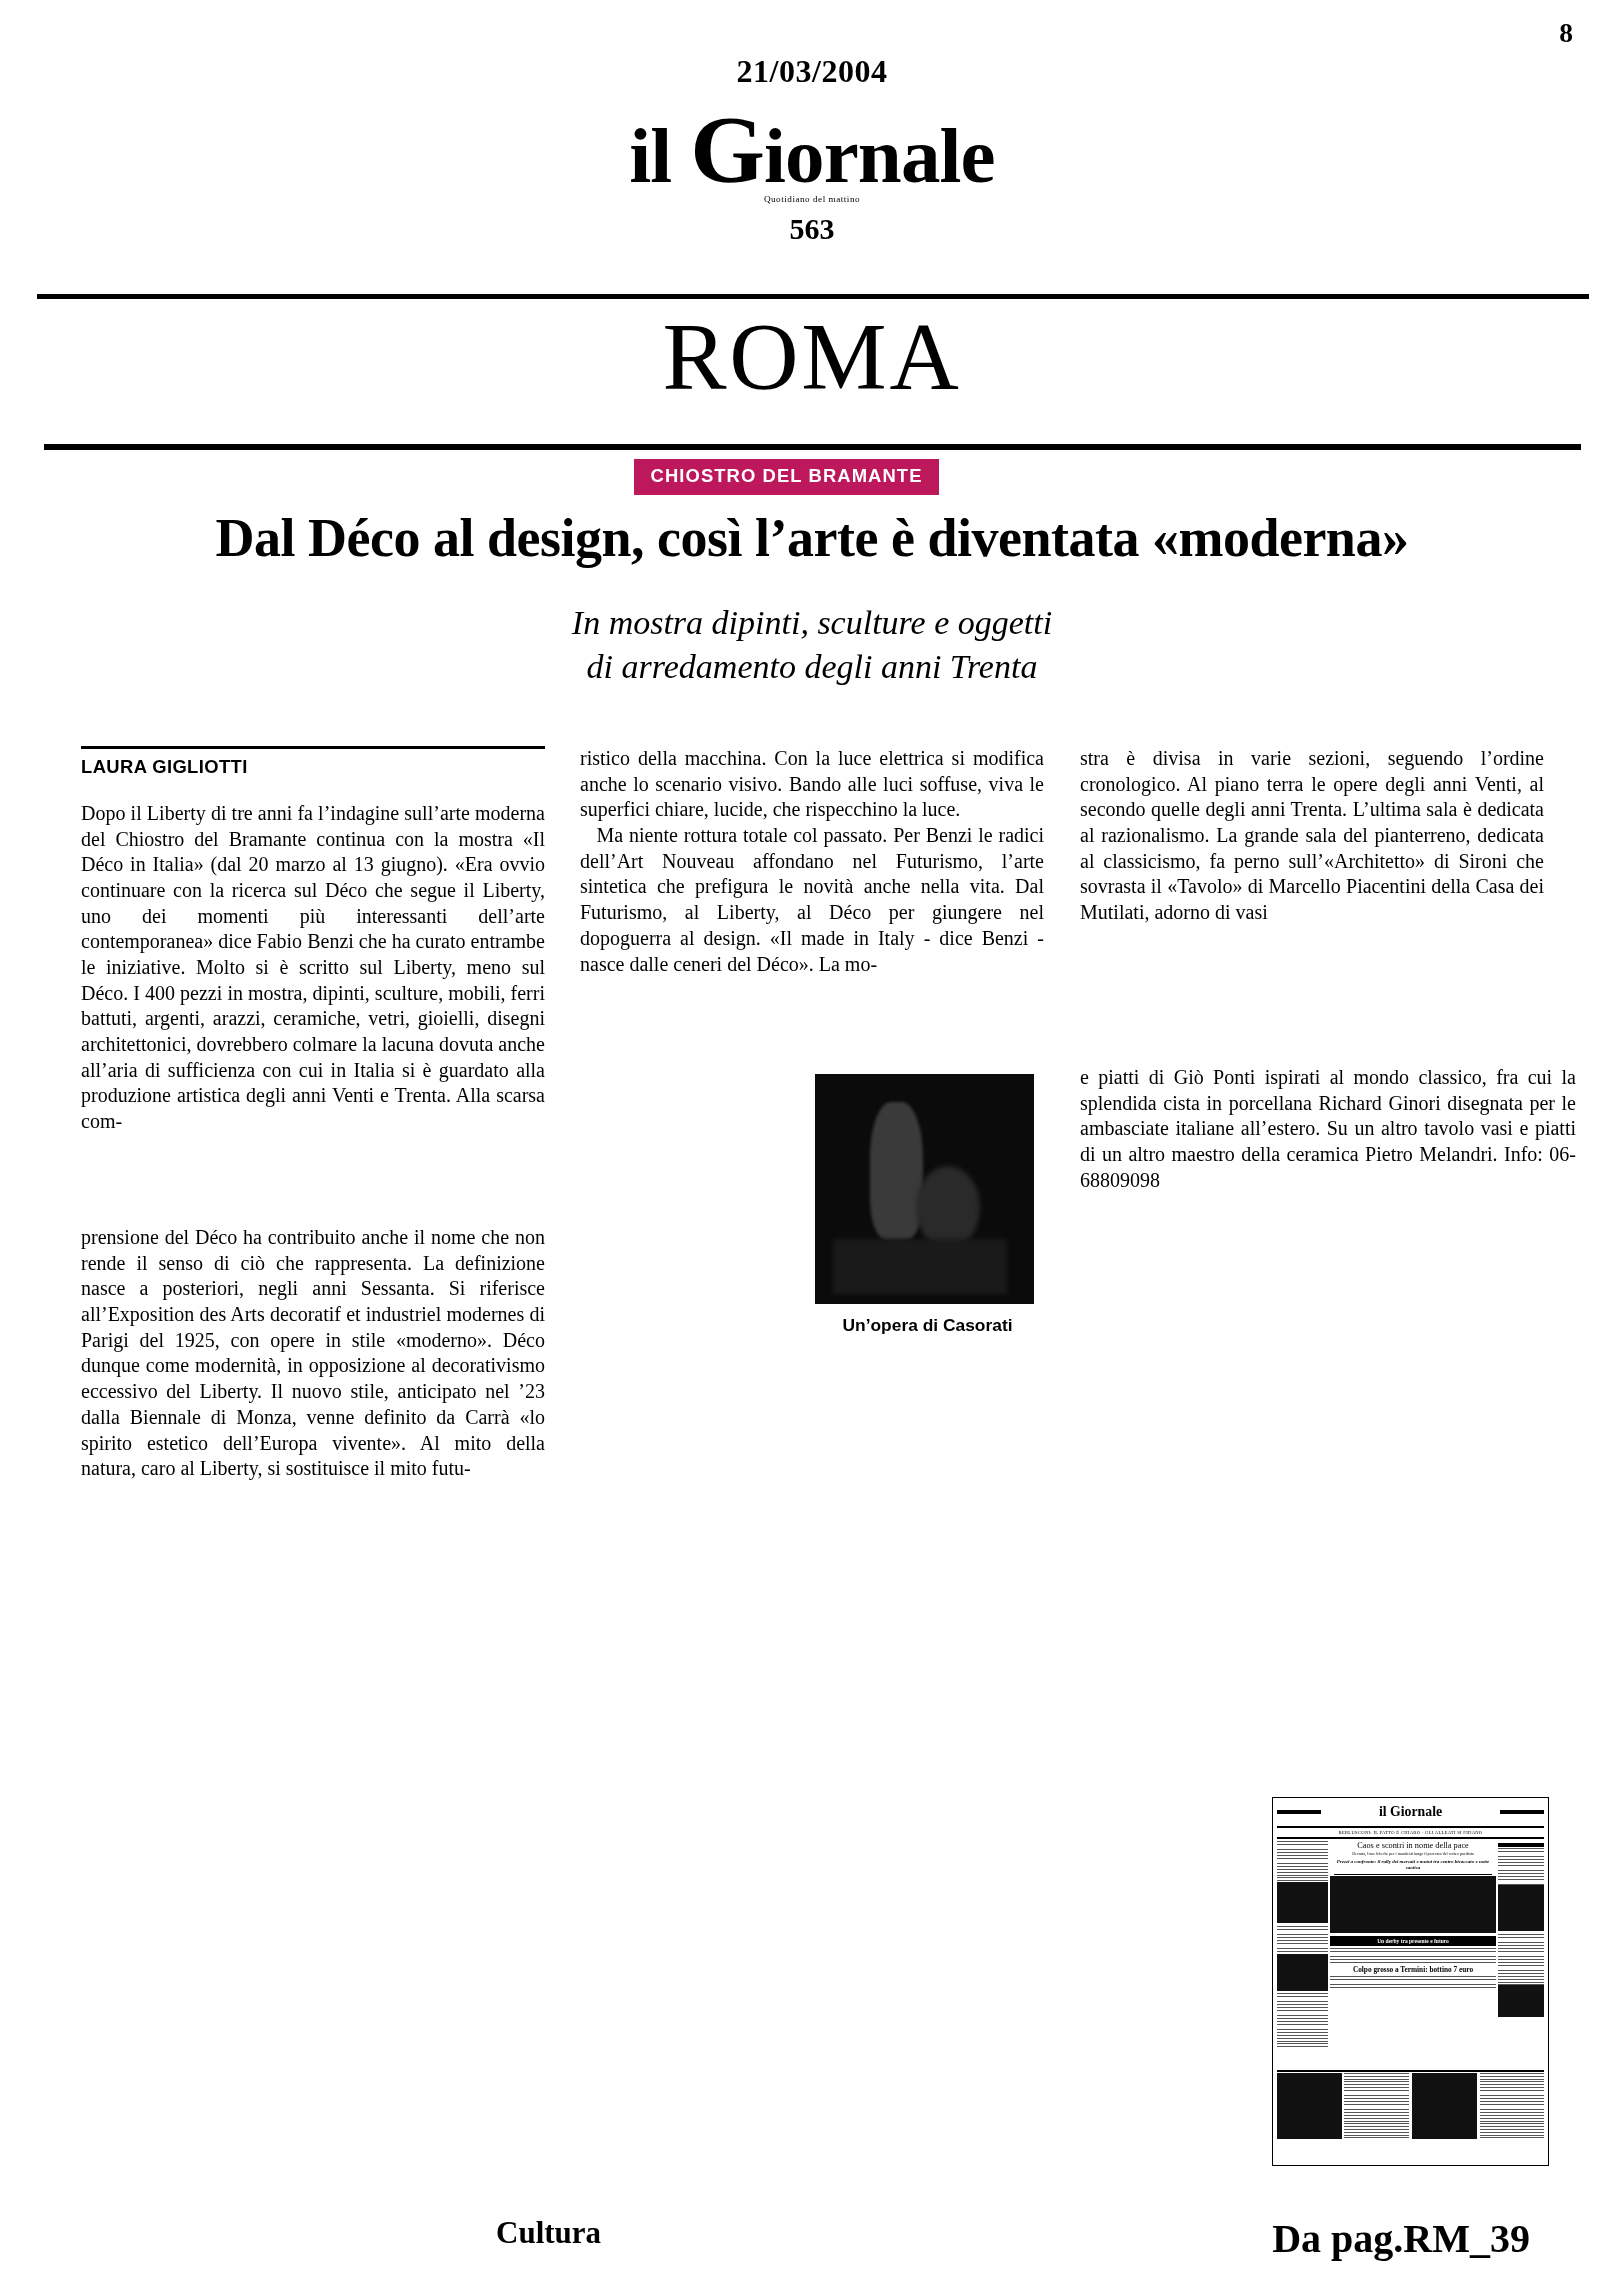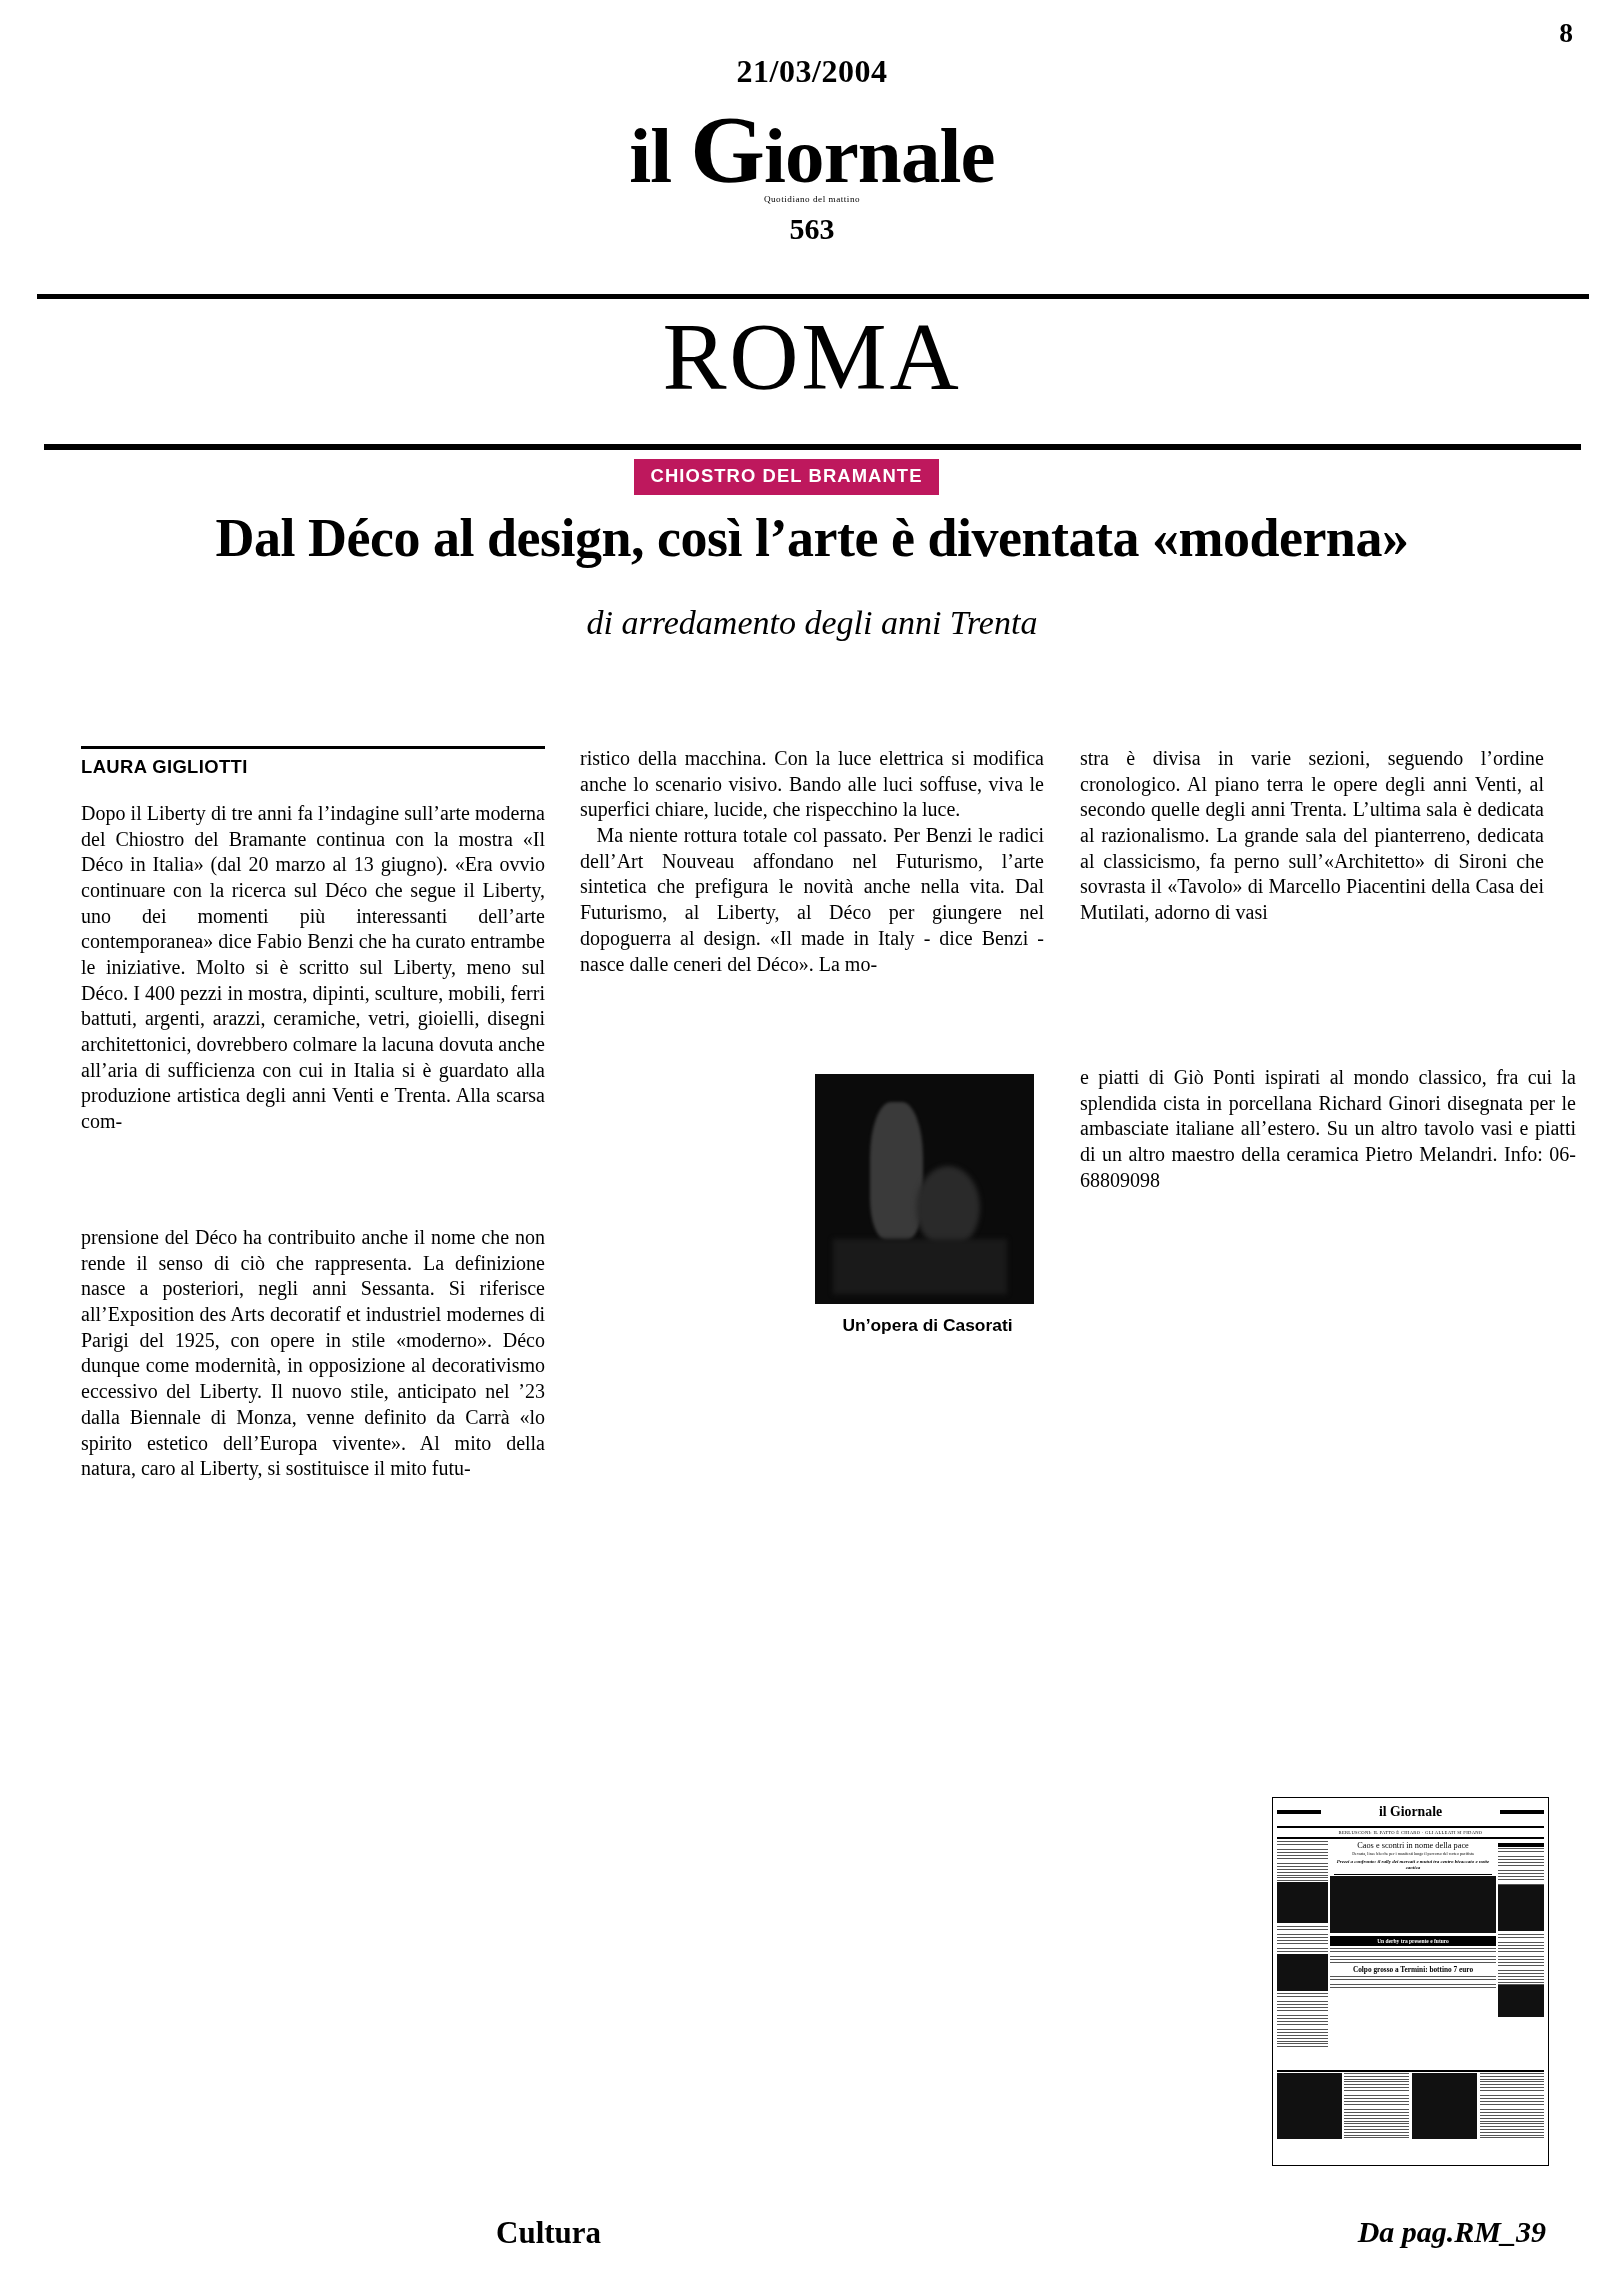--- a/index.html
+++ b/index.html
@@ -373,26 +373,25 @@
   .footer-left {
     position: absolute;
     left: 496px;
     top: 2215px;
     font-family: "Liberation Serif", serif;
     font-size: 31px;
     font-weight: 700;
   }
   .footer-right {
     position: absolute;
-    right: 78px;
+    right: 94px;
     top: 2215px;
     font-family: "Liberation Serif", serif;
-    font-size: 30px;
-    font-weight: 700;
-    font-style: italic;
+    font-size: 40px;
+    font-weight: 700;
   }
 </style>
 </head>
 <body>
 
 <div class="page">
 
   <div class="page-number">8</div>
 
   <div class="masthead">
@@ -408,20 +407,21 @@
 
   <div class="city-title">ROMA</div>
 
   <div class="rule-under-city"></div>
 
   <div class="kicker">CHIOSTRO DEL BRAMANTE</div>
 
   <div class="headline">Dal Déco al design, così l’arte è diventata «moderna»</div>
 
   <div class="subhead">
+    <div>In mostra dipinti, sculture e oggetti</div>
     <div>di arredamento degli anni Trenta</div>
   </div>
 
   <div class="col" id="col1">
     <div class="byline-rule"></div>
     <div class="byline">LAURA GIGLIOTTI</div>
     <p>Dopo il Liberty di tre anni fa l’indagine sull’arte moderna del Chiostro del Bramante continua con la mostra «Il Déco in Italia» (dal 20 marzo al 13 giugno). «Era ovvio continuare con la ricerca sul Déco che segue il Liberty, uno dei momenti più interessanti dell’arte contemporanea» dice Fabio Benzi che ha curato entrambe le iniziative. Molto si è scritto sul Liberty, meno sul Déco. I 400 pezzi in mostra, dipinti, sculture, mobili, ferri battuti, argenti, arazzi, ceramiche, vetri, gioielli, disegni architettonici, dovrebbero colmare la lacuna dovuta anche all’aria di sufficienza con cui in Italia si è guardato alla produzione artistica degli anni Venti e Trenta. Alla scarsa com-</p>
   </div>
   <div class="col1-part2">
     <p>prensione del Déco ha contribuito anche il nome che non rende il senso di ciò che rappresenta. La definizione nasce a posteriori, negli anni Sessanta. Si riferisce all’Exposition des Arts decoratif et industriel modernes di Parigi del 1925, con opere in stile «moderno». Déco dunque come modernità, in opposizione al decorativismo eccessivo del Liberty. Il nuovo stile, anticipato nel ’23 dalla Biennale di Monza, venne definito da Carrà «lo spirito estetico dell’Europa vivente». Al mito della natura, caro al Liberty, si sostituisce il mito futu-</p>

